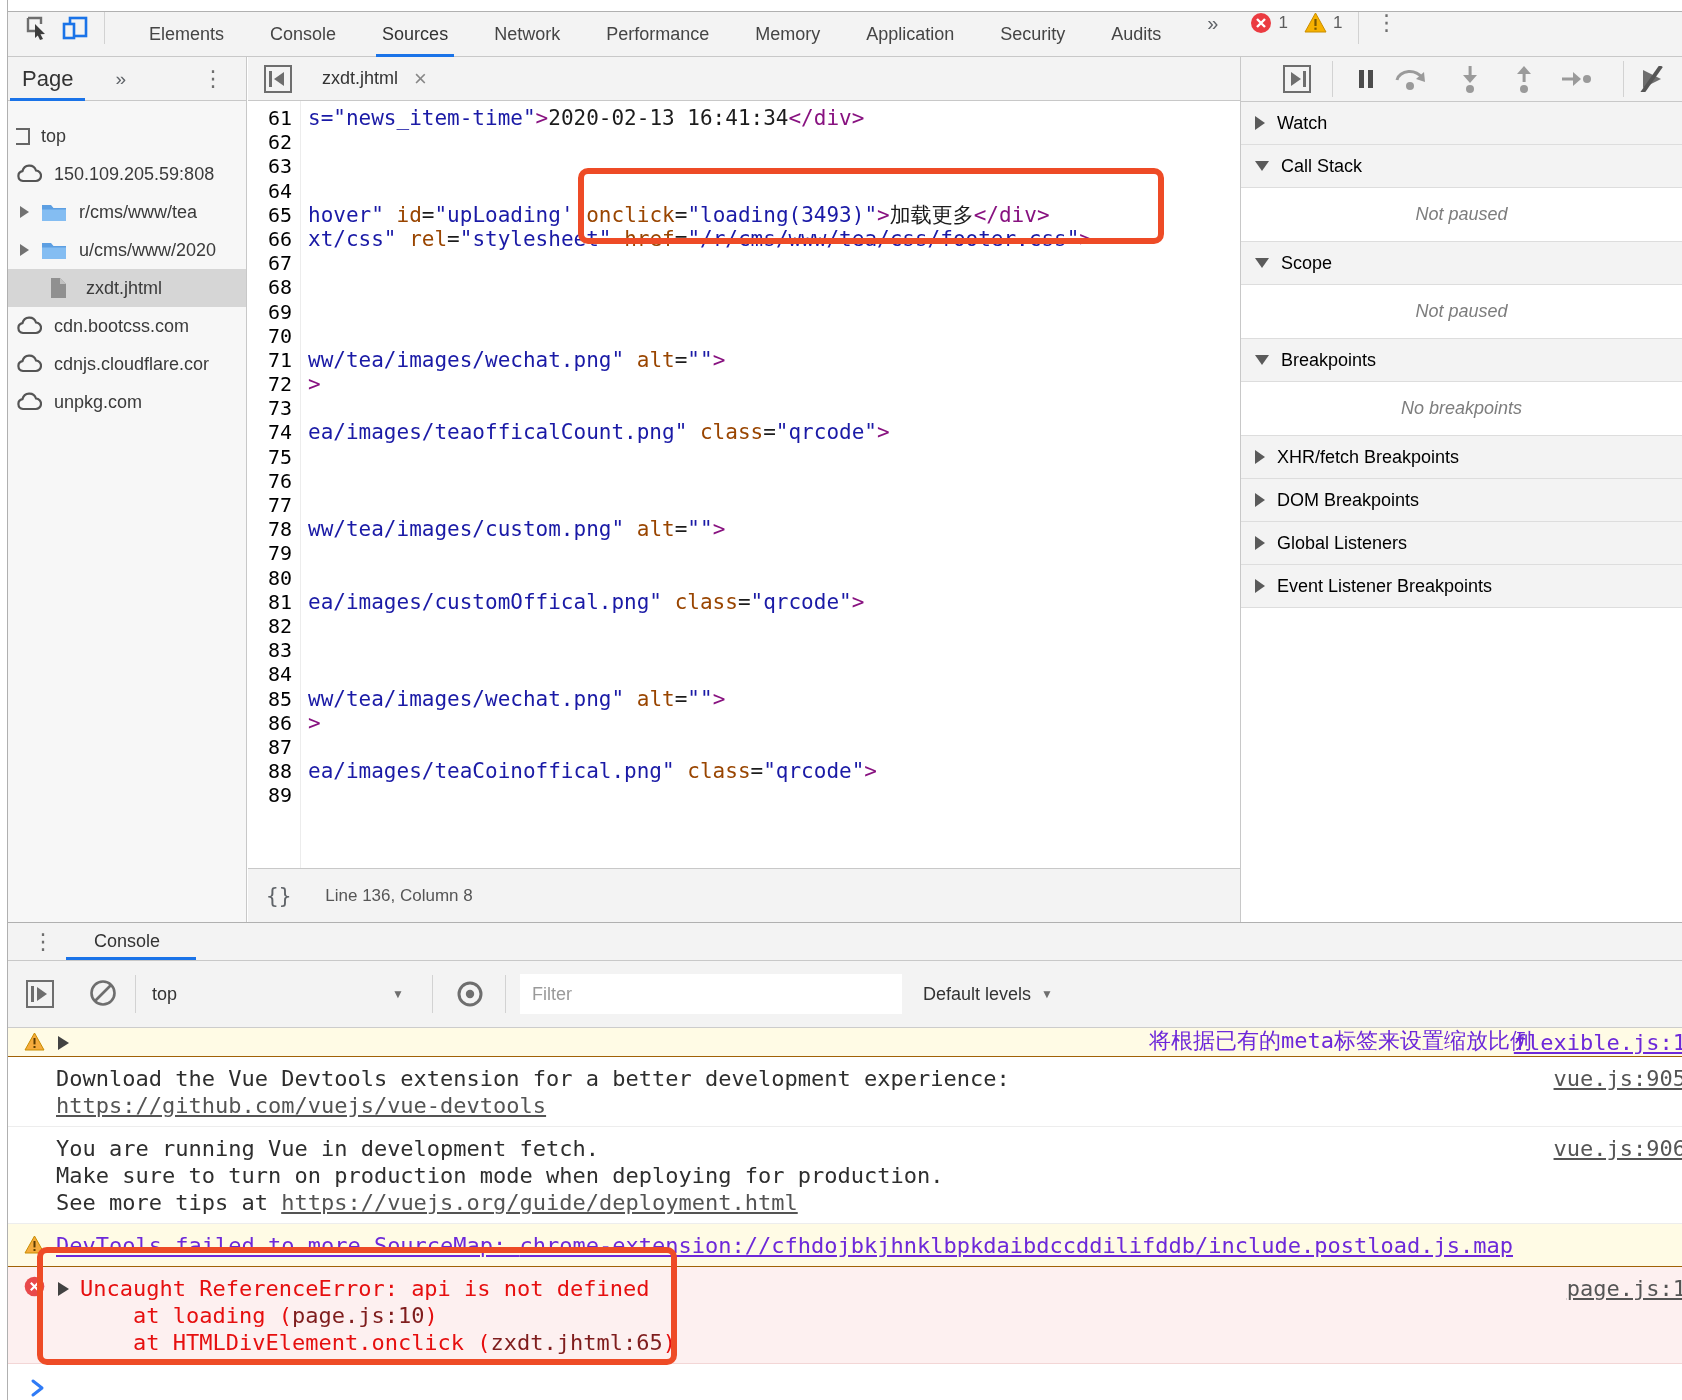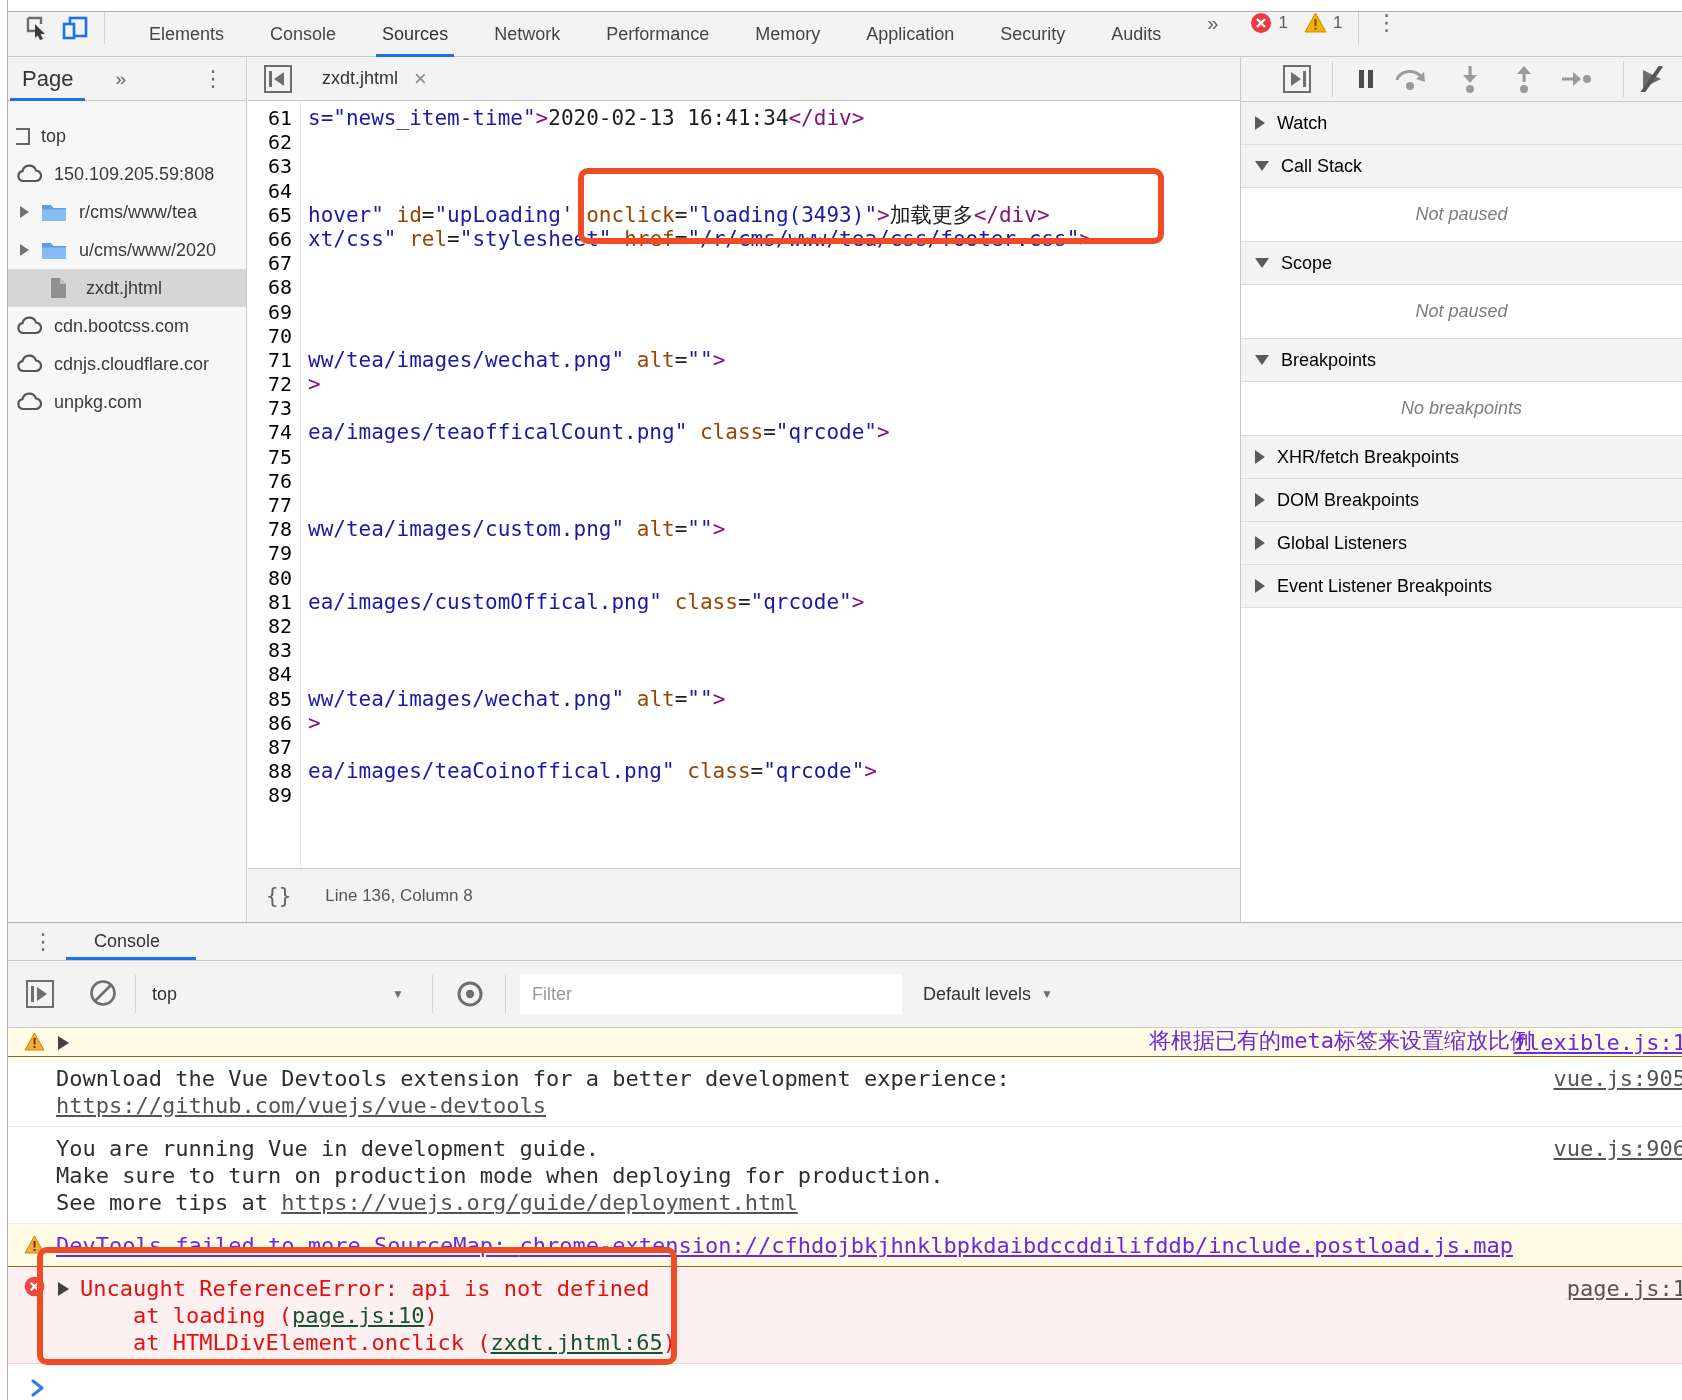--- a/index.html
+++ b/index.html
@@ -113,21 +113,21 @@
   .msg.haspad{padding-left:72px;}
   .micon{position:absolute;left:16px;top:9px;}
   .msg.clip .micon{top:2px;}
   .mexp{position:absolute;left:50px;top:15px;width:0;height:0;border-left:11px solid #424242;
      border-top:7px solid transparent;border-bottom:7px solid transparent;}
   .msg.clip .mexp{top:8px;}
   .mline{white-space:pre;}
   .seg-l{text-decoration:underline;color:#545454;}
   .warn .seg-l{color:inherit;}
   .seg-e{color:#e60f0f;}
-  .seg-el{color:#14532d;text-decoration:underline;}
+  .seg-el{color:#7f1d1d;}
   .src{position:absolute;right:-4px;top:8px;text-decoration:underline;color:#555;white-space:nowrap;}
   .warn .src{color:inherit;}
   .msg.clip .src{top:1px;}
   #console-prompt{margin:14px 0 0 22px;}
 
   
   .annot{position:absolute;border:6px solid #ee4b26;border-radius:10px;z-index:60;pointer-events:none;}
   #annot-1{left:578px;top:168px;width:574px;height:64px;}
   #annot-2{left:37px;top:1247px;width:628px;height:106px;}
 </style>
@@ -540,21 +540,21 @@
       </div>
       <div class="msg info">
         <div class="mbody">
           <div class="mline"><span class="seg-t">Download the Vue Devtools extension for a better development experience:</span></div>
           <div class="mline"><span class="seg-l">https://github.com/vuejs/vue-devtools</span></div>
         </div>
         <span class="src">vue.js:905</span>
       </div>
       <div class="msg info">
         <div class="mbody">
-          <div class="mline"><span class="seg-t">You are running Vue in development guide.</span></div>
+          <div class="mline"><span class="seg-t">You are running Vue in development fetch.</span></div>
           <div class="mline"><span class="seg-t">Make sure to turn on production mode when deploying for production.</span></div>
           <div class="mline"><span class="seg-t">See more tips at </span><span class="seg-l">https://vuejs.org/guide/deployment.html</span></div>
         </div>
         <span class="src">vue.js:906</span>
       </div>
       <div class="msg warn">
         <span class="micon"><svg width="21" height="19" viewBox="0 0 21 19">
             <path d="M10.5 1 L20 18 H1 Z" fill="#f5ab3d" stroke="#c98d00" stroke-width="1"></path>
             <rect x="9.5" y="6" width="2" height="6.4" fill="#5c3c00"></rect>
             <rect x="9.5" y="14" width="2" height="2" fill="#5c3c00"></rect>

